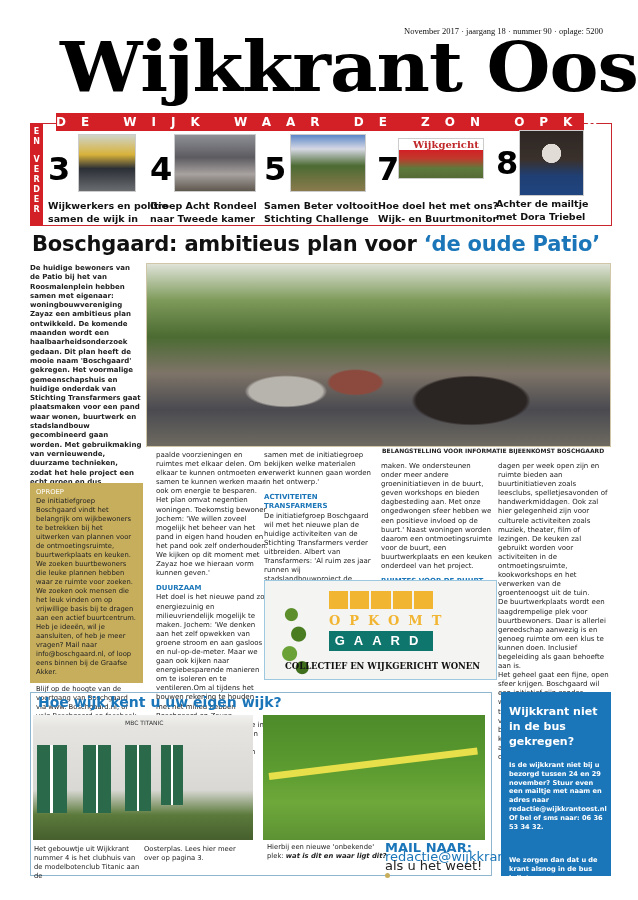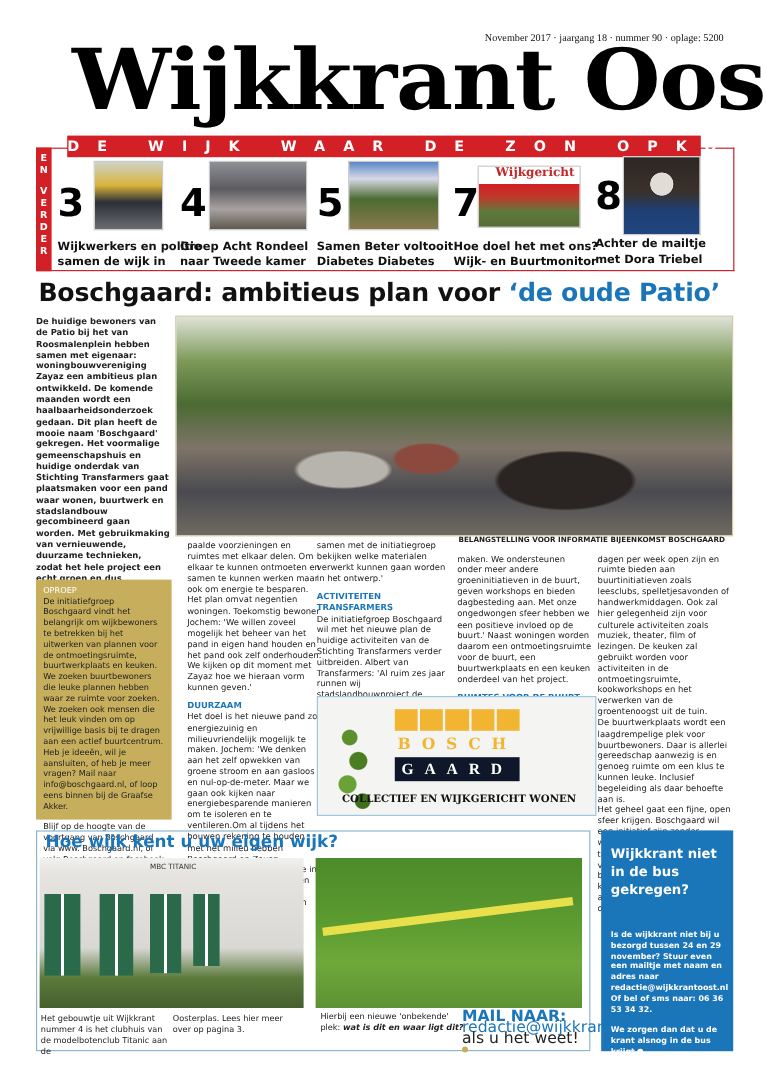--- a/index.html
+++ b/index.html
@@ -23,21 +23,21 @@
 .subhead{color:#1b76b9;font-weight:bold;font-size:7px;margin-top:6px}
 .photo-main{left:146px;top:263px;width:465px;height:184px;border:1px solid #cfc7a8}
 .photo-cap{left:382px;top:447px;font-size:6px;font-weight:bold;white-space:nowrap}
 .oproep{left:30px;top:483px;width:113px;height:200px;background:#c7ae5d;padding:5px 6px;font-size:6.8px;line-height:9px;color:#222}
 .oproep .hd{color:#fff;font-weight:normal;font-size:6.8px}
 .logo-box{left:264px;top:580px;width:233px;height:100px;border:1.5px solid #9ec7e0;background:#f4f4f2}
 .quiz-box{left:30px;top:692px;width:462px;height:184px;border:1.5px solid #8fb6cf}
 .quiz-title{left:38px;top:694px;font-size:14px;font-weight:bold;color:#1b76b9;white-space:nowrap}
 .bus-box{left:501px;top:692px;width:110px;height:184px;background:#1b76b9;color:#fff;padding:12px 8px}
 .bus-box .t{font-size:11px;font-weight:bold;line-height:15px}
-.bus-box .b{font-size:6.6px;line-height:8.8px;margin-top:26px;font-weight:bold}
+.bus-box .b{font-size:6.6px;line-height:8.8px;margin-top:12px;font-weight:bold}
 .dot{display:inline-block;width:5px;height:5px;border-radius:50%;background:#1b76b9;vertical-align:middle}
 </style>
 </head>
 <body>
 
 <div class="abs meta">November 2017 · jaargang 18 · nummer 90 · oplage: 5200</div>
 <div class="abs masthead">Wijkkrant Oost</div>
 
 <div class="abs teaserbox"></div>
 <div class="abs sidebar-red" style="padding-top:4px">
@@ -69,27 +69,27 @@
       <div>Groep Acht Rondeel</div>
       <div>naar Tweede kamer</div>
     </div>
 </div>
 
 <div class="teaser" style="left:0">
   <div class="num" style="left:264px;top:16px">5</div>
   <div class="pic" style="left:290px;top:0;width:76px;height:58px;background:linear-gradient(180deg,#5b87c8 0%,#d7d9e4 25%,#4c6b33 55%,#8a7a4d 100%)"></div>
   <div class="cap" style="left:264px;top:65px">
       <div>Samen Beter voltooit</div>
-      <div>Diabetes Diabetes</div>
+      <div>Stichting Challenge</div>
     </div>
 </div>
 
 <div class="teaser" style="left:0">
   <div class="num" style="left:377px;top:16px">7</div>
-  <div class="pic" style="left:398px;top:4px;width:86px;height:52px;background:linear-gradient(180deg,#fff 0%,#fff 28%,#d31f26 28%,#c0392b 50%,#5e7a3c 75%,#556b35 100%)">
+  <div class="pic" style="left:398px;top:4px;width:86px;height:41px;background:linear-gradient(180deg,#fff 0%,#fff 28%,#d31f26 28%,#c0392b 50%,#5e7a3c 75%,#556b35 100%)">
     <span style="position:absolute;left:14px;top:0;font-family:'DejaVu Serif',serif;font-size:10px;color:#c0282a;font-weight:bold">Wijkgericht</span>
   </div>
   <div class="cap" style="left:378px;top:65px">
       <div>Hoe doel het met ons?</div>
       <div>Wijk- en Buurtmonitor</div>
     </div>
 </div>
 
 <div class="teaser" style="left:0">
   <div class="num" style="left:496px;top:10px">8</div>
@@ -134,35 +134,35 @@
 </div>
 
 <div class="abs col" style="left:381px;top:462px;width:112px">
   <div>maken. We ondersteunen onder meer andere groeninitiatieven in de buurt, geven workshops en bieden dagbesteding aan. Met onze ongedwongen sfeer hebben we een positieve invloed op de buurt.' Naast woningen worden daarom een ontmoetingsruimte voor de buurt, een buurtwerkplaats en een keuken onderdeel van het project.</div>
   <div class="subhead">RUIMTES VOOR DE BUURT</div>
   <div>De ontmoetingsruimte zal een aantal</div>
 </div>
 
 <div class="abs col" style="left:498px;top:462px;width:114px">
   <div>dagen per week open zijn en ruimte bieden aan buurtinitiatieven zoals leesclubs, spelletjesavonden of handwerkmiddagen. Ook zal hier gelegenheid zijn voor culturele activiteiten zoals muziek, theater, film of lezingen. De keuken zal gebruikt worden voor activiteiten in de ontmoetingsruimte, kookworkshops en het verwerken van de groentenoogst uit de tuin.</div>
-  <div>De buurtwerkplaats wordt een laagdrempelige plek voor buurtbewoners. Daar is allerlei gereedschap aanwezig is en genoeg ruimte om een klus te kunnen leuke. Inclusief begeleiding als daar behoefte aan is.</div>
+  <div>De buurtwerkplaats wordt een laagdrempelige plek voor buurtbewoners. Daar is allerlei gereedschap aanwezig is en genoeg ruimte om een klus te kunnen doen. Inclusief begeleiding als gaan behoefte aan is.</div>
   <div><span>Het geheel gaat een fijne, open sfeer krijgen. Boschgaard wil een initiatief zijn zonder winstoogmerk, waar iedereen terecht kan. Echt een plek waar van alles kan, en waar buurtbewoners de mogelijkheid krijgen hun talenten en ambities te gebruiken en te ontwikkelen</span> <span class="dot"></span></div>
 </div>
 
 <div class="abs logo-box">
   <div class="abs" style="left:12px;top:18px;width:36px;height:78px;background:radial-gradient(circle at 40% 20%,#5c8f2c 0 6px,transparent 7px),radial-gradient(circle at 60% 45%,#4a7d22 0 7px,transparent 8px),radial-gradient(circle at 35% 70%,#6aa238 0 7px,transparent 8px),radial-gradient(circle at 70% 88%,#3f6e1d 0 6px,transparent 7px)"></div>
   <div class="abs" style="left:64px;top:10px;width:104px;height:18px;display:flex;gap:2px">
     <span style="flex:1;background:#f2b531"></span>
       <span style="flex:1;background:#f2b531"></span>
       <span style="flex:1;background:#f2b531"></span>
       <span style="flex:1;background:#f2b531"></span>
       <span style="flex:1;background:#f2b531"></span>
   </div>
-  <div class="abs" style="left:64px;top:32px;width:104px;text-align:center;font-family:'DejaVu Serif',serif;font-weight:bold;font-size:13px;letter-spacing:9px;color:#f2b531">BOSCH</div>
-  <div class="abs" style="left:64px;top:50px;width:104px;height:20px;background:#0f172a;text-align:center;font-family:Liberation Serif, serif;font-weight:bold;font-size:13px;letter-spacing:9px;color:#fff;line-height:20px">GAARD</div>
+  <div class="abs" style="left:64px;top:32px;width:104px;text-align:center;font-family:'DejaVu Serif',serif;font-weight:bold;font-size:13px;letter-spacing:9px;color:#f2b531">OPKOMT</div>
+  <div class="abs" style="left:64px;top:50px;width:104px;height:20px;background:#0f766e;text-align:center;font-family:Liberation Sans, sans-serif;font-weight:bold;font-size:13px;letter-spacing:9px;color:#fff;line-height:20px">GAARD</div>
   <div class="abs" style="left:20px;top:80px;font-family:'DejaVu Serif',serif;font-weight:bold;font-size:8.5px;color:#111;white-space:nowrap">COLLECTIEF EN WIJKGERICHT WONEN</div>
 </div>
 
 <div class="abs quiz-box"></div>
 <div class="abs quiz-title">Hoe wijk kent u uw eigen wijk?</div>
 <div class="abs" style="left:33px;top:715px;width:220px;height:125px;background:linear-gradient(180deg,#f1f1ef 0%,#e5e4e0 10%,#d9d8d4 60%,#5b7a3b 80%,#465f2e 100%)">
   <div class="abs" style="left:92px;top:4px;font-size:6px;color:#333">MBC TITANIC</div>
   <div class="abs" style="left:4px;top:30px;width:30px;height:68px;background:linear-gradient(90deg,#2a6a4a 45%,#fff 45% 55%,#2a6a4a 55%)"></div>
   <div class="abs" style="left:50px;top:30px;width:28px;height:68px;background:linear-gradient(90deg,#2a6a4a 45%,#fff 45% 55%,#2a6a4a 55%)"></div>
   <div class="abs" style="left:92px;top:30px;width:26px;height:66px;background:linear-gradient(90deg,#2a6a4a 45%,#fff 45% 55%,#2a6a4a 55%)"></div>
@@ -176,14 +176,14 @@
 <div class="abs col" style="left:267px;top:843px;width:120px;font-size:6.8px;line-height:9px"><span>Hierbij een nieuwe 'onbekende' plek: </span><b><i>wat is dit en waar ligt dit?</i></b></div>
 <div class="abs col" style="left:385px;top:843px;width:105px;font-size:13px;line-height:9px">
   <div style="color:#1b76b9;font-weight:bold">MAIL NAAR:</div>
   <div style="color:#1b76b9">redactie@wijkkrantoost.nl.</div>
   <div><span>als u het weet!</span> <span class="dot" style="background:#c7ae5d"></span></div>
 </div>
 
 <div class="abs bus-box">
   <div class="t">Wijkkrant niet in de bus gekregen?</div>
   <div class="b">Is de wijkkrant niet bij u bezorgd tussen 24 en 29 november? Stuur even een mailtje met naam en adres naar redactie@wijkkrantoost.nl Of bel of sms naar: 06 36 53 34 32.</div>
-  <div class="b" style="margin-top:9px"><span>We zorgen dan dat u de krant alsnog in de bus krijgt</span> <span class="dot" style="background:#fff"></span></div>
+  <div class="b" style="margin-top:25px"><span>We zorgen dan dat u de krant alsnog in de bus krijgt</span> <span class="dot" style="background:#fff"></span></div>
 </div>
 
 </body></html>

